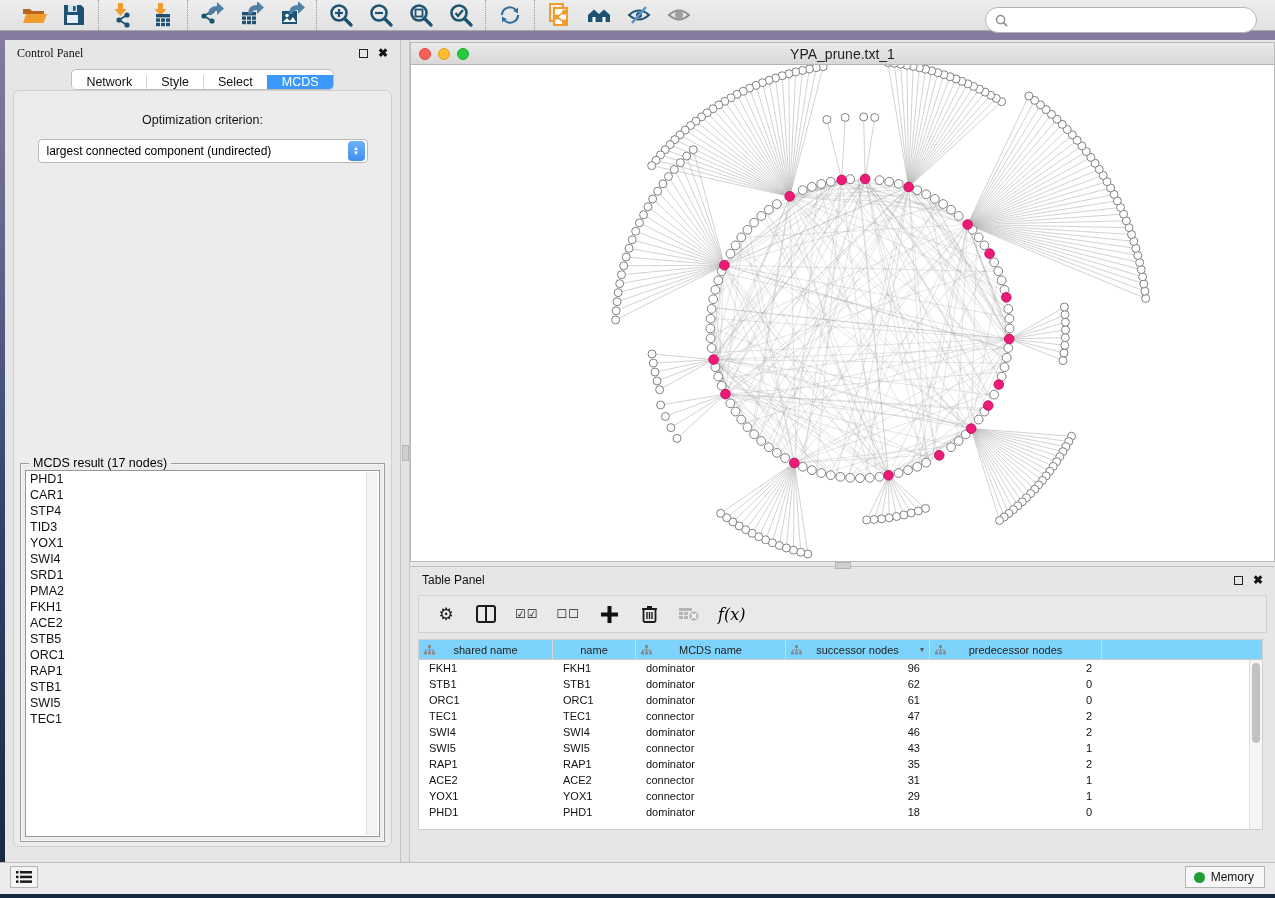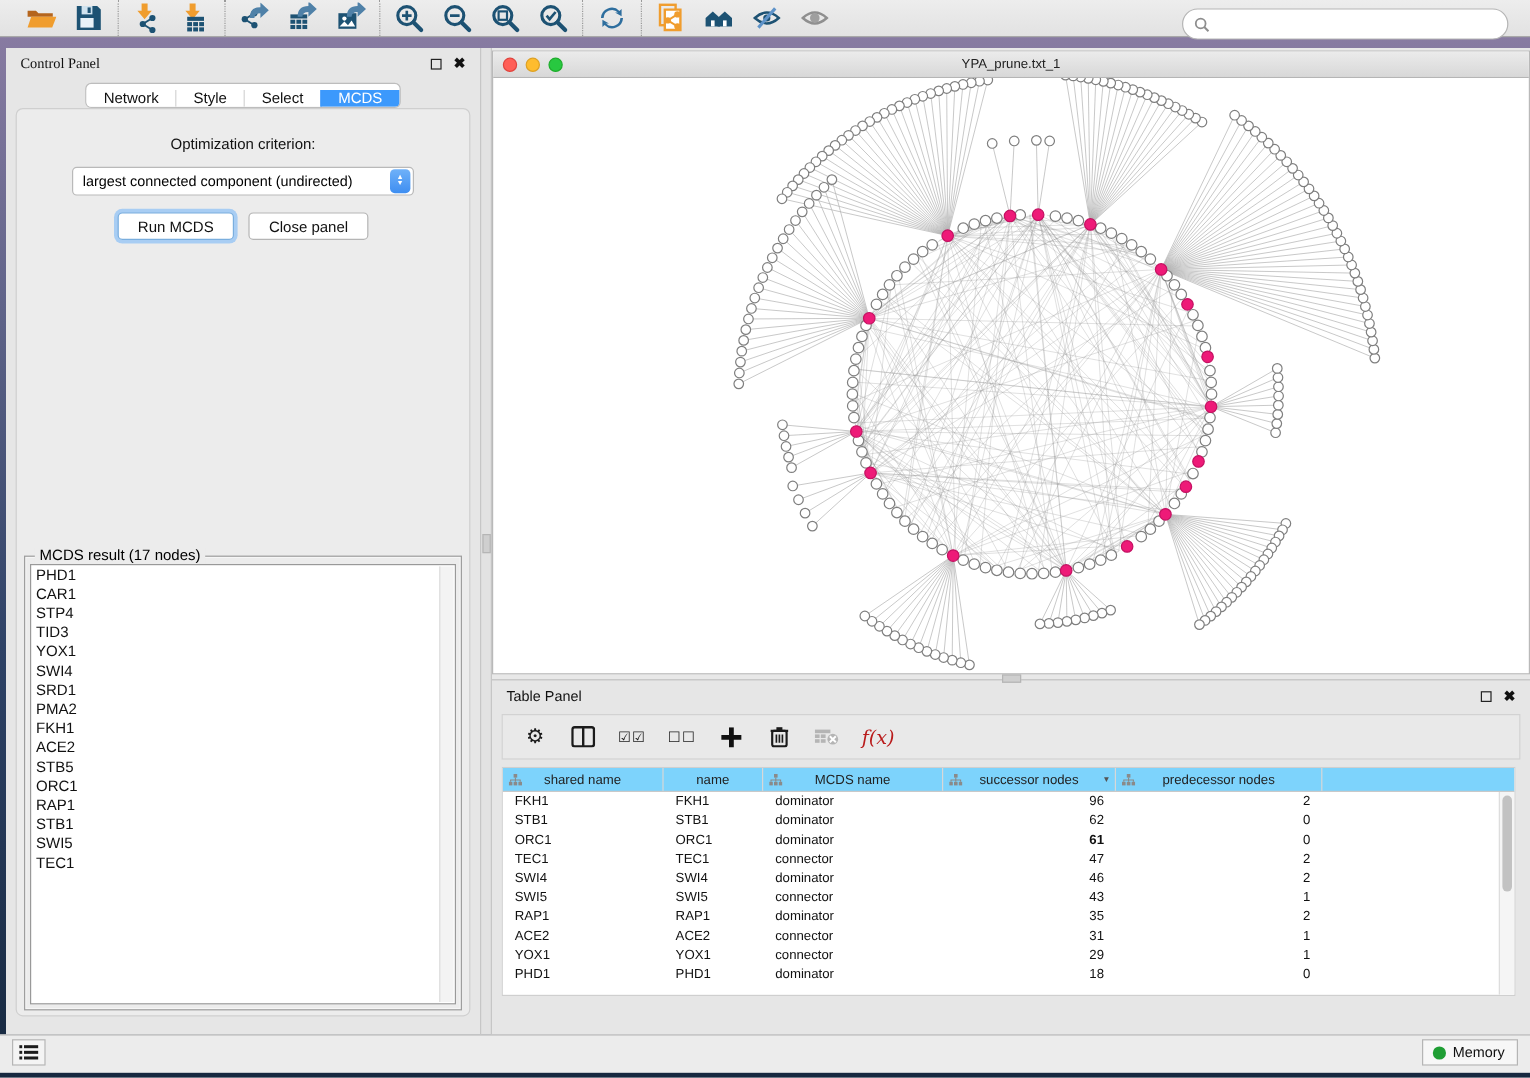--- a/index.html
+++ b/index.html
@@ -30,21 +30,21 @@
   .float-glyph { width:9px; height:9px; border:1.5px solid #222; display:inline-block; }
   .close-glyph { font-size:12px; font-weight:bold; color:#111; line-height:1; }
   .cp-tabs { position:absolute; top:29px; left:0; right:0; display:flex; justify-content:center; z-index:5; }
   .seg { display:flex; border:1px solid #bdbdbd; border-radius:5px; background:#fff; overflow:hidden; height:21px;align-items:flex-end; }
   .seg-item { padding:0 14px; font-size:12.5px; display:flex; align-items:center; color:#111; border-left:1px solid #d4d4d4; background:#fff; cursor:default; }
   .seg-item:first-child { border-left:none; }
   .seg-item.sel { background:#3c99fc; color:#fff; border-left-color:#3c99fc; }
   .cp-body { position:absolute; left:8px; right:8px; top:50px; bottom:15px;
     background:#ececec; border:1px solid #cfcfcf; border-radius:6px; }
   .opt-label { text-align:center; margin-top:22px; font-size:12.5px; color:#111; }
-  .opt-select { margin:12px auto 0 auto; width:285px; height:24px; background:#fff;
+  .opt-select { margin:12px auto 0 auto; width:330px; height:24px; background:#fff;
     border:1px solid #b9b9b9; border-radius:4px; display:flex; align-items:center; font-size:12px; }
   .opt-select .val { flex:1; padding-left:8px; white-space:nowrap; overflow:hidden; }
   .stepper { width:17px; height:20px; margin-right:2px; border-radius:4px;
     background:linear-gradient(#6fb1f9,#3e8ef1); display:flex; flex-direction:column;
     align-items:center; justify-content:center; color:#fff; font-size:6px; line-height:5px; }
   .btn-row { display:flex; justify-content:center; gap:12px; margin-top:14px; }
   .push-btn { height:23px; padding:0 16px; background:#fff; border:1px solid #b5b5b5; border-radius:4px;
     font-size:12.5px; color:#111; display:flex; align-items:center; cursor:default; }
   .push-btn.focus { box-shadow:0 0 0 3px #a8cdf3; border-color:#7aaede; }
   .result-group { position:absolute; left:6px; right:6px; top:372px; bottom:4px;
@@ -62,32 +62,32 @@
   
   .right-region { position:absolute; left:405px; right:0; top:0; bottom:0; background:#e8e8e8; }
   .net-window { position:absolute; top:2px; left:0; right:0; height:520px; background:#fff; border:1px solid #b9b9b9; }
   .net-titlebar { height:22px; background:linear-gradient(#ebebeb,#d8d8d8); border-bottom:1px solid #b5b5b5;
     display:flex; align-items:center; position:relative; }
   .lights { display:flex; gap:7px; margin-left:8px; }
   .light { width:12px; height:12px; border-radius:50%; }
   .light.r { background:#ff5f57; border:1px solid #e0443e; }
   .light.y { background:#febc2e; border:1px solid #dea123; }
   .light.g { background:#28c840; border:1px solid #1dad2b; }
-  .net-title { position:absolute; left:0; right:0; text-align:center; font-size:11px; color:#222; }
+  .net-title { position:absolute; left:0; right:0; text-align:center; font-size:14px; color:#222; }
   .net-canvas { position:absolute; top:22px; left:0; right:0; bottom:0; overflow:hidden; }
 
   
   .table-panel { position:absolute; top:526px; left:0; right:0; bottom:0; background:#e6e6e6; border-top:1px solid #c0c0c0; }
   .tp-header { height:26px; display:flex; align-items:center; padding:0 12px; font-size:12px; color:#111; }
   .tp-toolbar { margin:2px 8px 0 8px; height:38px; background:#e9e9e9; border:1px solid #d2d2d2;
     display:flex; align-items:center; gap:18px; padding-left:16px; }
   .tt-icon { display:flex; align-items:center; justify-content:center; min-width:22px; height:24px; cursor:default; }
   .tt-glyph { font-family:"DejaVu Sans", sans-serif; font-size:17px; color:#1b1b1b; line-height:1; }
   .tt-glyph.small { font-size:12px; letter-spacing:1px; }
-  .fx { font-family:"DejaVu Serif", serif; font-style:italic; font-size:16px; color:#b91c1c; }
+  .fx { font-family:"DejaVu Serif", serif; font-style:italic; font-size:16px; color:#000000; }
   .tp-table { position:absolute; left:8px; right:12px; top:72px; bottom:32px; background:#fff; border:1px solid #cfcfcf; overflow:hidden; }
   .th-row { display:flex; height:20px; background:#7dd3fc; border-bottom:1px solid #c9c9c9; }
   .th { position:relative; display:flex; align-items:center; justify-content:center;
     font-size:11px; color:#222; border-right:1px solid #d8d8d8; }
   .th .tree { position:absolute; left:5px; top:5px; }
   .th .chev { position:absolute; right:5px; font-size:8px; color:#555; }
   .tr { display:flex; height:16px; align-items:center; }
   .td { font-size:11px; color:#111; padding:0 10px; white-space:nowrap; overflow:hidden; }
   .td.num { text-align:right; }
   .tp-scroll { position:absolute; right:0; top:20px; bottom:0; width:13px; background:#f5f5f5; border-left:1px solid #ddd; }
@@ -294,24 +294,20 @@
         </div>
       </div>
     <div class="cp-body">
       <div class="opt-label">Optimization criterion:</div>
       <div class="opt-select">
         <span class="val">largest connected component (undirected)</span>
         <span class="stepper">
             <span>▲</span>
             <span>▼</span>
           </span>
-      </div>
-      <div class="btn-row">
-        <div class="push-btn focus">Run MCDS</div>
-        <div class="push-btn">Close panel</div>
       </div>
       <div class="result-group">
         <span class="result-title">MCDS result (17 nodes)</span>
         <div class="result-list">
           <div id="result-items">
               <div class="list-item">PHD1</div>
               <div class="list-item">CAR1</div>
               <div class="list-item">STP4</div>
               <div class="list-item">TID3</div>
               <div class="list-item">YOX1</div>
@@ -1153,21 +1149,21 @@
               <div class="td" style="width: 134px;">STB1</div>
               <div class="td" style="width: 83px;">STB1</div>
               <div class="td" style="width: 150px;">dominator</div>
               <div class="td num" style="width: 144px;">62</div>
               <div class="td num" style="width: 172px;">0</div>
             </div>
             <div class="tr">
               <div class="td" style="width: 134px;">ORC1</div>
               <div class="td" style="width: 83px;">ORC1</div>
               <div class="td" style="width: 150px;">dominator</div>
-              <div class="td num" style="width: 144px; font-weight: bold;">61</div>
+              <div class="td num" style="width: 144px;">61</div>
               <div class="td num" style="width: 172px;">0</div>
             </div>
             <div class="tr">
               <div class="td" style="width: 134px;">TEC1</div>
               <div class="td" style="width: 83px;">TEC1</div>
               <div class="td" style="width: 150px;">connector</div>
               <div class="td num" style="width: 144px;">47</div>
               <div class="td num" style="width: 172px;">2</div>
             </div>
             <div class="tr">

